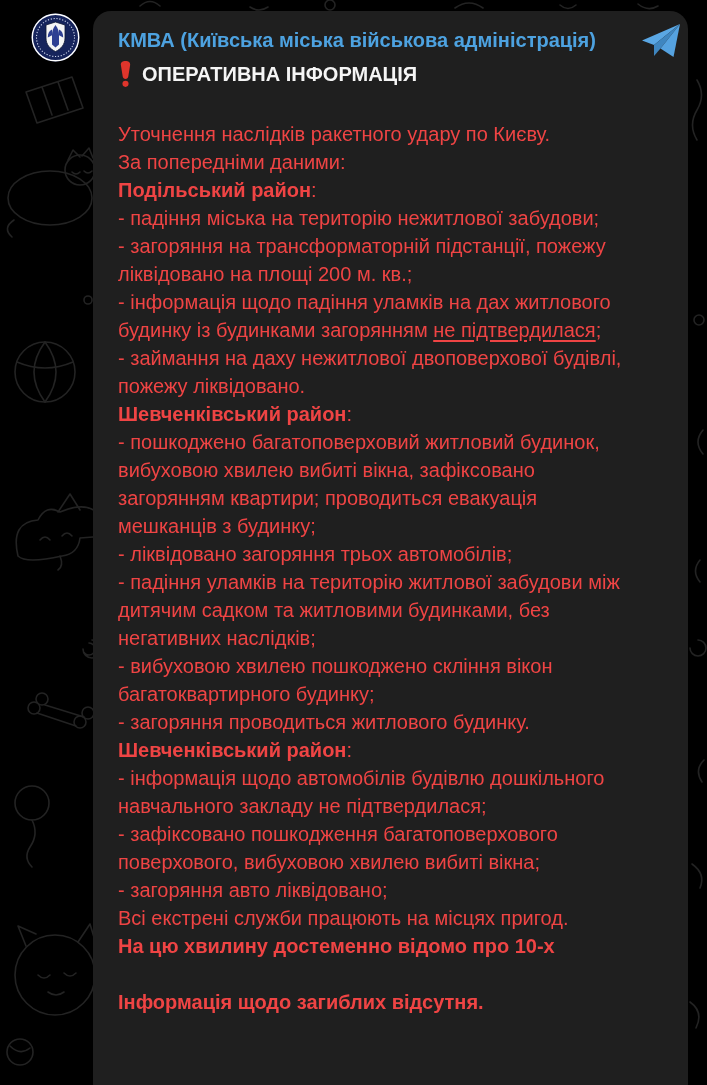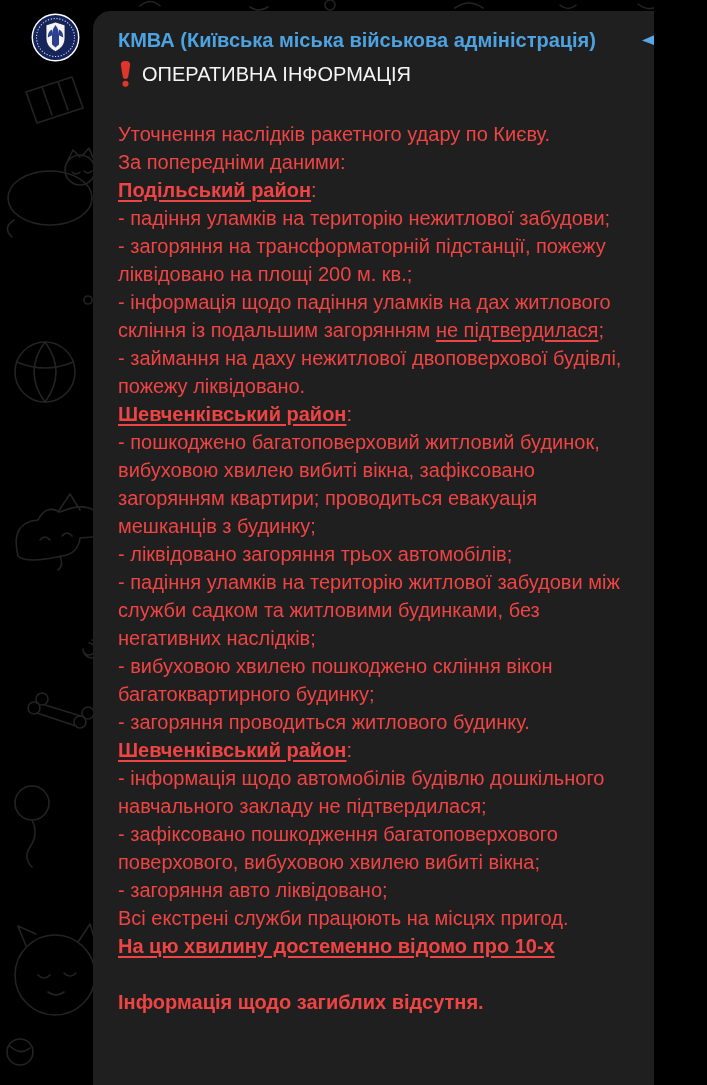--- a/index.html
+++ b/index.html
@@ -1,32 +1,32 @@
 <!DOCTYPE html>
 <html><head>
 <meta charset="utf-8">
 <style>
   html,body{margin:0;padding:0;background:#000;}
-  .page{position:relative;width:654px;height:1085px;background:#000;overflow:hidden;
+  .page{position:relative;width:707px;height:1085px;background:#000;overflow:hidden;
         font-family:"Liberation Sans","DejaVu Sans",sans-serif;}
   .doodles{position:absolute;left:0;top:0;z-index:0;}
   .avatar{position:absolute;left:31px;top:13px;width:49px;height:49px;border-radius:50%;z-index:2;}
   .bubble{position:absolute;left:93px;top:11px;width:595px;height:1090px;background:#1f1f1f;
           border-radius:18px;box-sizing:border-box;padding:17px 25px 0 25px;z-index:1;}
   .channel-name{font-size:20px;font-weight:700;color:#4da2e0;line-height:25px;white-space:nowrap;cursor:pointer;}
   .plane{position:absolute;top:12px;right:7px;width:40px;height:36px;cursor:pointer;}
   .header-row{margin-top:7px;height:28px;display:flex;align-items:center;gap:9px;}
   .excl{width:15px;height:26px;flex:0 0 auto;}
-  .header-text{font-size:20px;font-weight:400;color:#f5f5f5;white-space:nowrap;}
+  .header-text{font-size:20px;font-weight:700;color:#f5f5f5;white-space:nowrap;}
   .spacer{height:32px;}
   .msg-line{height:28px;line-height:28px;font-size:20px;color:#ef4444;white-space:nowrap;}
   .msg-line.blank{height:28px;}
   .seg.b{font-weight:700;}
   .seg.u{text-decoration:underline;text-decoration-thickness:2px;text-underline-offset:3px;text-align:center;}
-  .seg.bu{font-weight:700;text-decoration:underline;text-decoration-thickness:2px;text-underline-offset:3px;}
+  .seg.bu{font-weight:700;text-decoration-thickness:2px;text-underline-offset:3px;}
 </style>
 </head>
 <body>
 
 <div class="page">
 
   <svg class="doodles" width="707" height="1085" viewBox="0 0 707 1085">
     <g stroke="#232323" fill="none" stroke-width="1.6" stroke-linecap="round" stroke-linejoin="round">
 
       <path d="M140 6 q10 -9 20 0"></path>
@@ -122,35 +122,35 @@
       </svg>
       <span class="header-text">ОПЕРАТИВНА ІНФОРМАЦІЯ</span>
     </div>
 
     <div class="spacer"></div>
 
     <div class="msg-lines">
         <div class="msg-line"><span class="seg">Уточнення наслідків ракетного удару по Києву.</span></div>
         <div class="msg-line"><span class="seg">За попередніми даними:</span></div>
         <div class="msg-line"><span class="seg bu">Подільський район</span><span class="seg">:</span></div>
-        <div class="msg-line"><span class="seg">- падіння уламків на територію нежитлової забудови;</span></div>
+        <div class="msg-line"><span class="seg">- падіння міська на територію нежитлової забудови;</span></div>
         <div class="msg-line"><span class="seg">- загоряння на трансформаторній підстанції, пожежу</span></div>
         <div class="msg-line"><span class="seg">ліквідовано на площі 200 м. кв.;</span></div>
         <div class="msg-line"><span class="seg">- інформація щодо падіння уламків на дах житлового</span></div>
-        <div class="msg-line"><span class="seg">скління із подальшим загорянням </span><span class="seg u">не підтвердилася</span><span class="seg">;</span></div>
+        <div class="msg-line"><span class="seg">будинку із будинками загорянням </span><span class="seg u">не підтвердилася</span><span class="seg">;</span></div>
         <div class="msg-line"><span class="seg">- займання на даху нежитлової двоповерхової будівлі,</span></div>
         <div class="msg-line"><span class="seg">пожежу ліквідовано.</span></div>
         <div class="msg-line"><span class="seg bu">Шевченківський район</span><span class="seg">:</span></div>
         <div class="msg-line"><span class="seg">- пошкоджено багатоповерховий житловий будинок,</span></div>
         <div class="msg-line"><span class="seg">вибуховою хвилею вибиті вікна, зафіксовано</span></div>
         <div class="msg-line"><span class="seg">загорянням квартири; проводиться евакуація</span></div>
         <div class="msg-line"><span class="seg">мешканців з будинку;</span></div>
         <div class="msg-line"><span class="seg">- ліквідовано загоряння трьох автомобілів;</span></div>
         <div class="msg-line"><span class="seg">- падіння уламків на територію житлової забудови між</span></div>
-        <div class="msg-line"><span class="seg">служби садком та житловими будинками, без</span></div>
+        <div class="msg-line"><span class="seg">дитячим садком та житловими будинками, без</span></div>
         <div class="msg-line"><span class="seg">негативних наслідків;</span></div>
         <div class="msg-line"><span class="seg">- вибуховою хвилею пошкоджено скління вікон</span></div>
         <div class="msg-line"><span class="seg">багатоквартирного будинку;</span></div>
         <div class="msg-line"><span class="seg">- загоряння проводиться житлового будинку.</span></div>
         <div class="msg-line"><span class="seg bu">Шевченківський район</span><span class="seg">:</span></div>
         <div class="msg-line"><span class="seg">- інформація щодо автомобілів будівлю дошкільного</span></div>
         <div class="msg-line"><span class="seg">навчального закладу не підтвердилася;</span></div>
         <div class="msg-line"><span class="seg">- зафіксовано пошкодження багатоповерхового</span></div>
         <div class="msg-line"><span class="seg">поверхового, вибуховою хвилею вибиті вікна;</span></div>
         <div class="msg-line"><span class="seg">- загоряння авто ліквідовано;</span></div>

